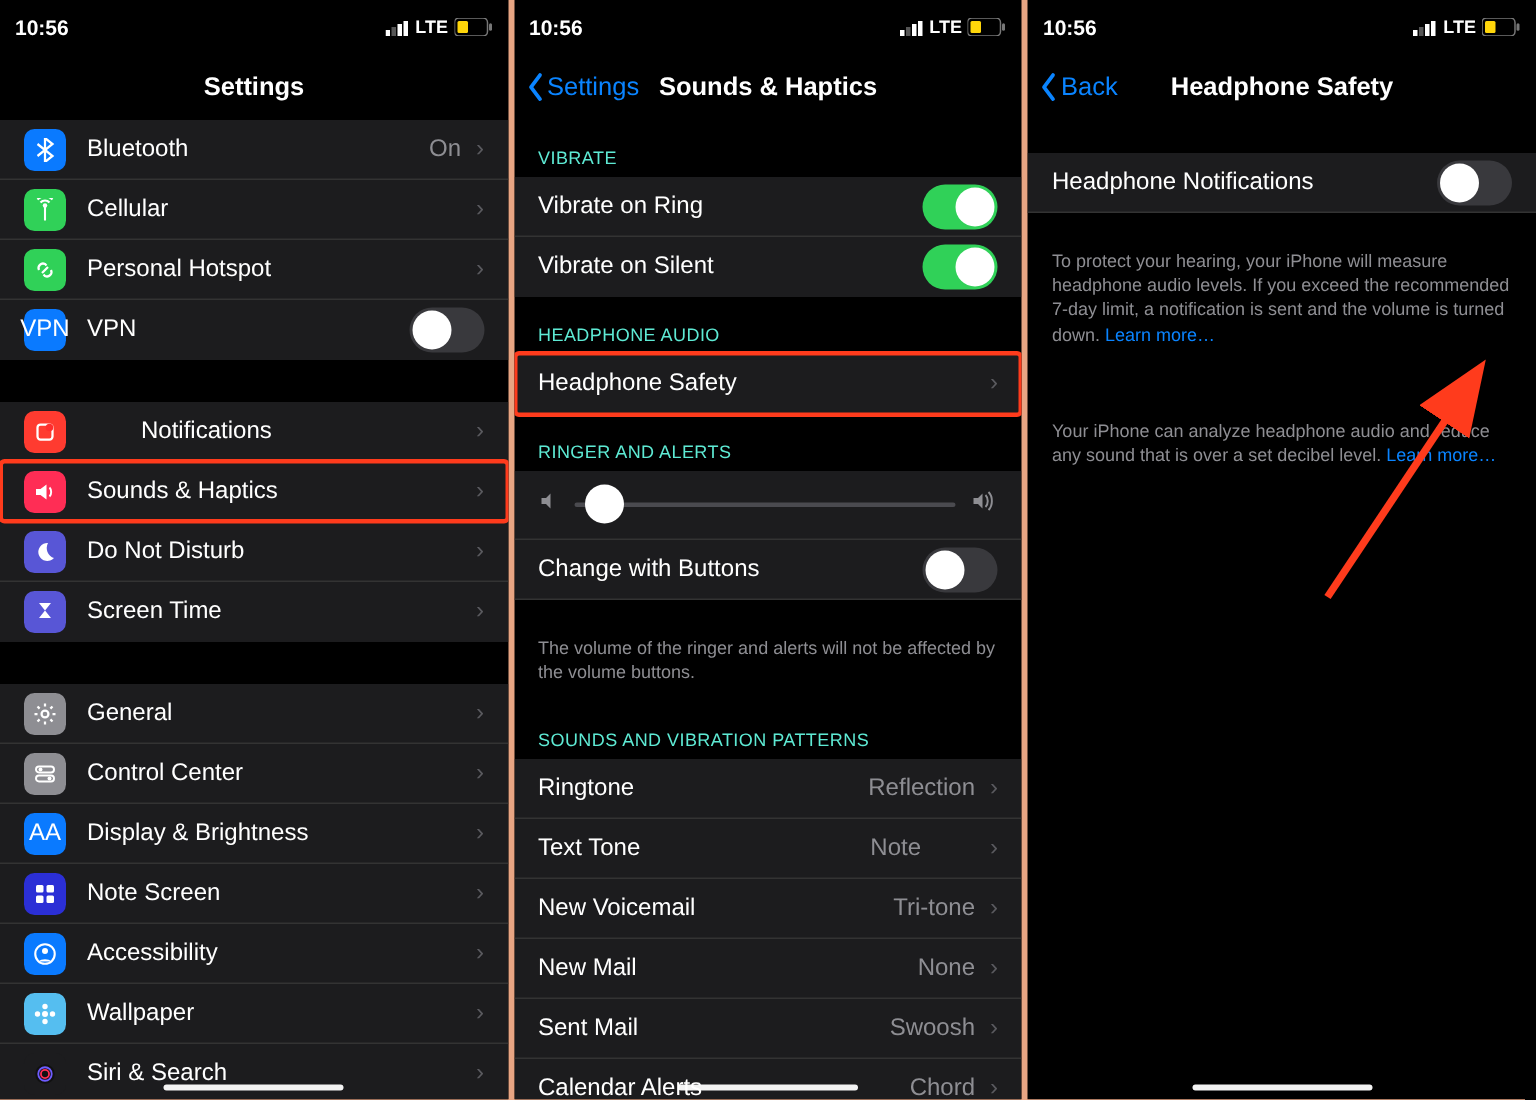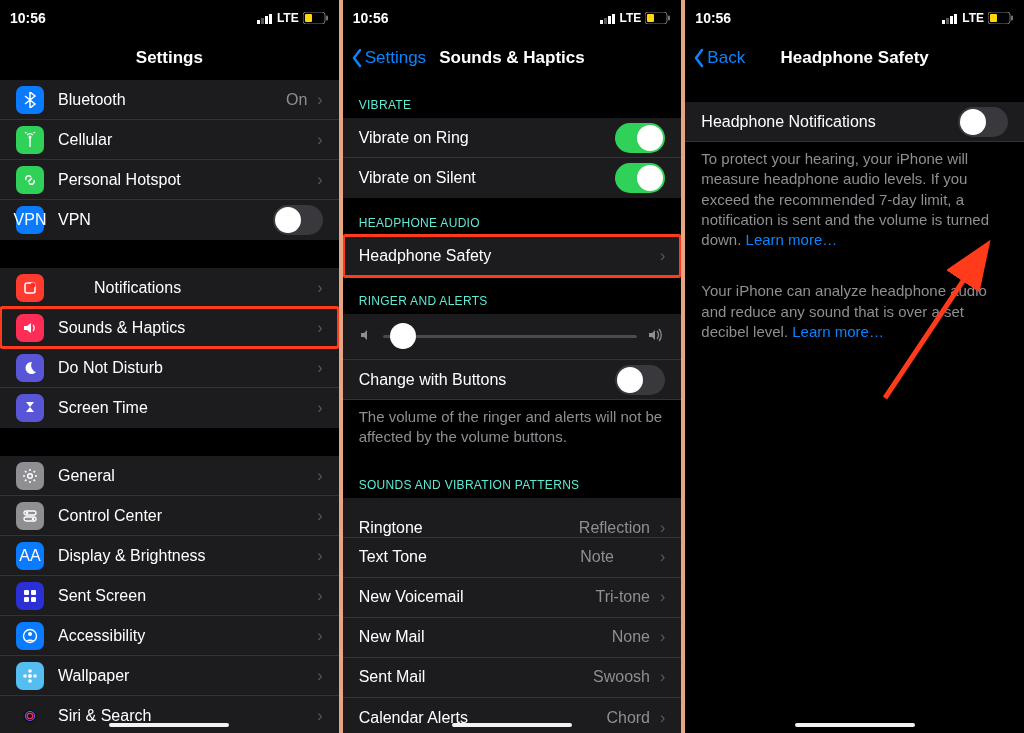--- a/index.html
+++ b/index.html
@@ -92,22 +92,22 @@
   .toggle.on { background: #30d158; }
   .toggle .knob {
     width: 26px; height: 26px; border-radius: 50%;
     background: #fff; position: absolute; top: 2px; left: 2px;
     transition: left .1s;
   }
   .toggle.on .knob { left: 22px; }
   .spacer { height: 28px; }
   .footer-text {
     color: #8e8e93;
-    font-size: 15px;
-    padding: 7px 16px 12px;
+    font-size: 12px;
+    padding: 24px 16px 12px;
     line-height: 1.35;
   }
   .footer-text a, .footer-text .link { color: #0a84ff; text-decoration: none; }
   
   .slider-row {
     background: #1c1c1e;
     height: 46px;
     display: flex; align-items: center;
     padding: 0 16px; gap: 10px;
     border-bottom: 0.5px solid #333;
@@ -296,21 +296,21 @@
         </div>
         <div class="row" style="position: relative;">
           <div class="icon-box" style="background: rgb(43, 47, 214);">
             <svg width="16" height="16" viewBox="0 0 16 16" fill="#fff">
               <rect x="2" y="2" width="5" height="5" rx="1"></rect>
               <rect x="9" y="2" width="5" height="5" rx="1"></rect>
               <rect x="2" y="9" width="5" height="5" rx="1"></rect>
               <rect x="9" y="9" width="5" height="5" rx="1"></rect>
             </svg>
           </div>
-          <span class="label">Sent Screen</span>
+          <span class="label">Note Screen</span>
           <span class="chevron">›</span>
         </div>
         <div class="row" style="position: relative;">
           <div class="icon-box" style="background: rgb(10, 122, 255);">
             <svg width="16" height="16" viewBox="0 0 16 16" fill="#fff">
               <circle cx="8" cy="8" r="6.5" fill="none" stroke="#fff" stroke-width="1.4"></circle>
               <circle cx="8" cy="6" r="2"></circle>
               <path d="M4 13c1-2 7-2 8 0"></path>
             </svg>
           </div>
@@ -416,21 +416,21 @@
     </div>
     <div class="row">
       <span class="label">Change with Buttons</span>
       <div class="toggle">
           <div class="knob"></div>
         </div>
     </div>
     <div class="footer-text">The volume of the ringer and alerts will not be affected by the volume buttons.</div>
     <div class="group-header">SOUNDS AND VIBRATION PATTERNS</div>
     <div id="p2-g4">
-        <div class="row" style="position: relative; align-items: flex-end;">
+        <div class="row" style="position: relative;">
           <span class="label">Ringtone</span>
           <span class="detail">Reflection</span>
           <span class="chevron">›</span>
         </div>
         <div class="row" style="position: relative; gap: 36px;">
           <span class="label">Text Tone</span>
           <span class="detail">Note</span>
           <span class="chevron">›</span>
         </div>
         <div class="row" style="position: relative;">

